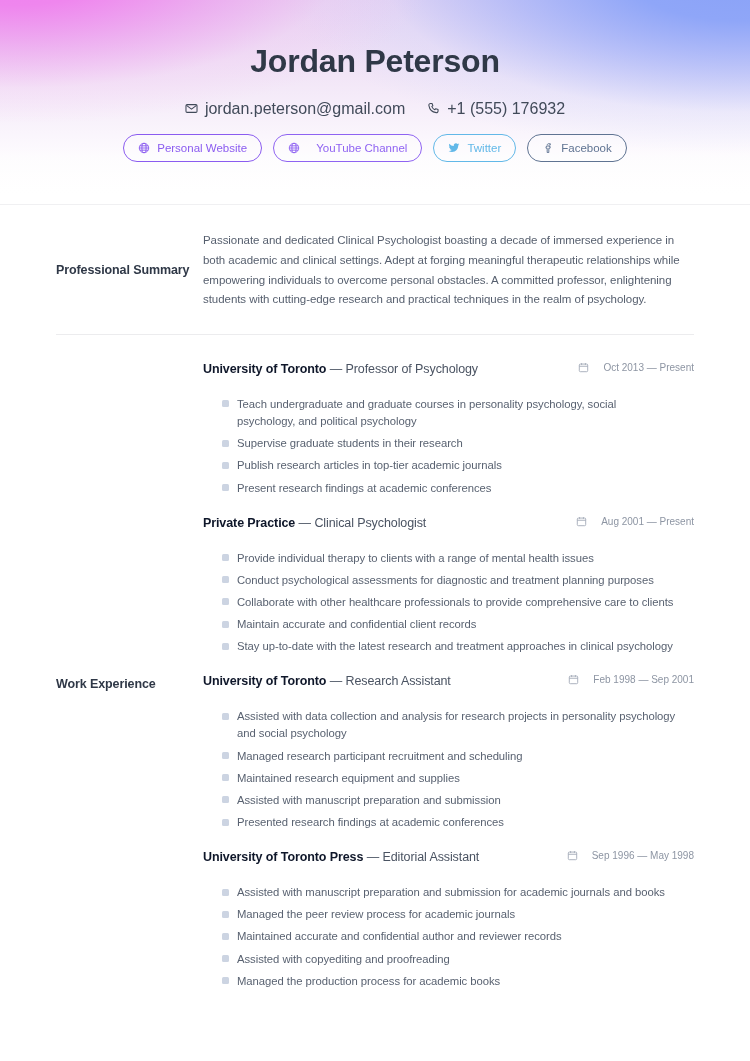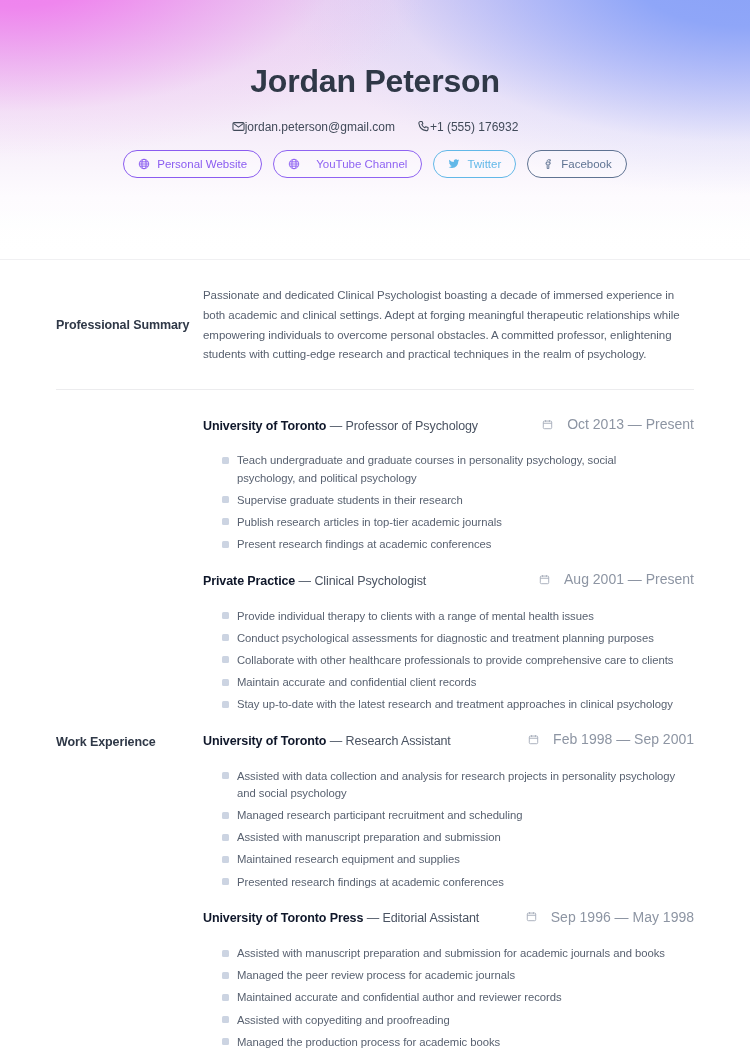--- a/index.html
+++ b/index.html
@@ -11,23 +11,23 @@
     width: 750px;
     height: 1061px;
     font-family: "Liberation Sans", sans-serif;
     color: #3d4654;
     overflow: hidden;
   }
 
   
   .header {
     position: relative;
-    height: 260px;
+    height: 205px;
     box-sizing: border-box;
-    padding-top: 64px;
+    padding-top: 44px;
     text-align: center;
     background:
       radial-gradient(ellipse 78% 104% at 2% -14%, #f07ef0 0%, #ef86ee 16%, rgba(238,150,238,0.62) 36%, rgba(243,196,242,0.26) 55%, rgba(255,255,255,0) 72%),
       radial-gradient(ellipse 82% 112% at 99% -10%, #8aa2f7 0%, #8fa6f8 18%, rgba(150,172,250,0.60) 38%, rgba(198,211,252,0.24) 58%, rgba(255,255,255,0) 76%),
       linear-gradient(to bottom, #e7d4f2 0%, #f2e6f7 38%, #fdfbfe 76%, #ffffff 100%);
     border-bottom: 1px solid #f0f0f2;
   }
   .header::after {
     content: "";
     position: absolute;
@@ -55,21 +55,22 @@
     display: flex;
     justify-content: center;
     align-items: center;
     gap: 22px;
     position: relative;
     z-index: 2;
   }
   .contact-item {
     display: flex;
     align-items: center;
-    font-size: 12px;
+    gap: 7px;
+    font-size: 16px;
     color: #414a59;
     white-space: nowrap;
   }
   .contact-item svg { display: block; }
 
   .social-row {
     margin-top: 16px;
     display: flex;
     justify-content: center;
     align-items: center;
@@ -137,21 +138,21 @@
     font-size: 12.5px;
     color: #4a5362;
     letter-spacing: -0.1px;
     line-height: 1.35;
   }
   .job-title b { font-weight: bold; color: #0f172a; }
   .job-date {
     display: inline-flex;
     align-items: center;
     gap: 14px;
-    font-size: 14px;
+    font-size: 10px;
     color: #8d95a3;
     white-space: nowrap;
     flex: 0 0 auto;
   }
   .job-date svg { display: block; }
 
   .bullets { list-style: none; margin: 18px; padding: 0; }
   .bullets li {
     position: relative;
     padding-left: 16px;
@@ -310,22 +311,22 @@
                 <rect x="1.9" y="3.0" width="12.2" height="11.1" rx="1.5"></rect>
                 <path d="M1.9 6.2 H14.1 M5.2 1.6 V4.2 M10.8 1.6 V4.2"></path>
               </svg>
             </span>
             <span>Feb 1998 — Sep 2001</span>
           </div>
         </div>
         <ul class="bullets">
           <li>Assisted with data collection and analysis for research projects in personality psychology and social psychology</li>
           <li>Managed research participant recruitment and scheduling</li>
+          <li>Maintained research equipment and supplies</li>
           <li>Assisted with manuscript preparation and submission</li>
-          <li>Maintained research equipment and supplies</li>
           <li>Presented research findings at academic conferences</li>
         </ul>
       </div>
 
       <div class="job">
         <div class="job-head">
           <div class="job-title">
             <b>University of Toronto Press</b><span> — </span><span>Editorial Assistant</span>
           </div>
           <div class="job-date">

